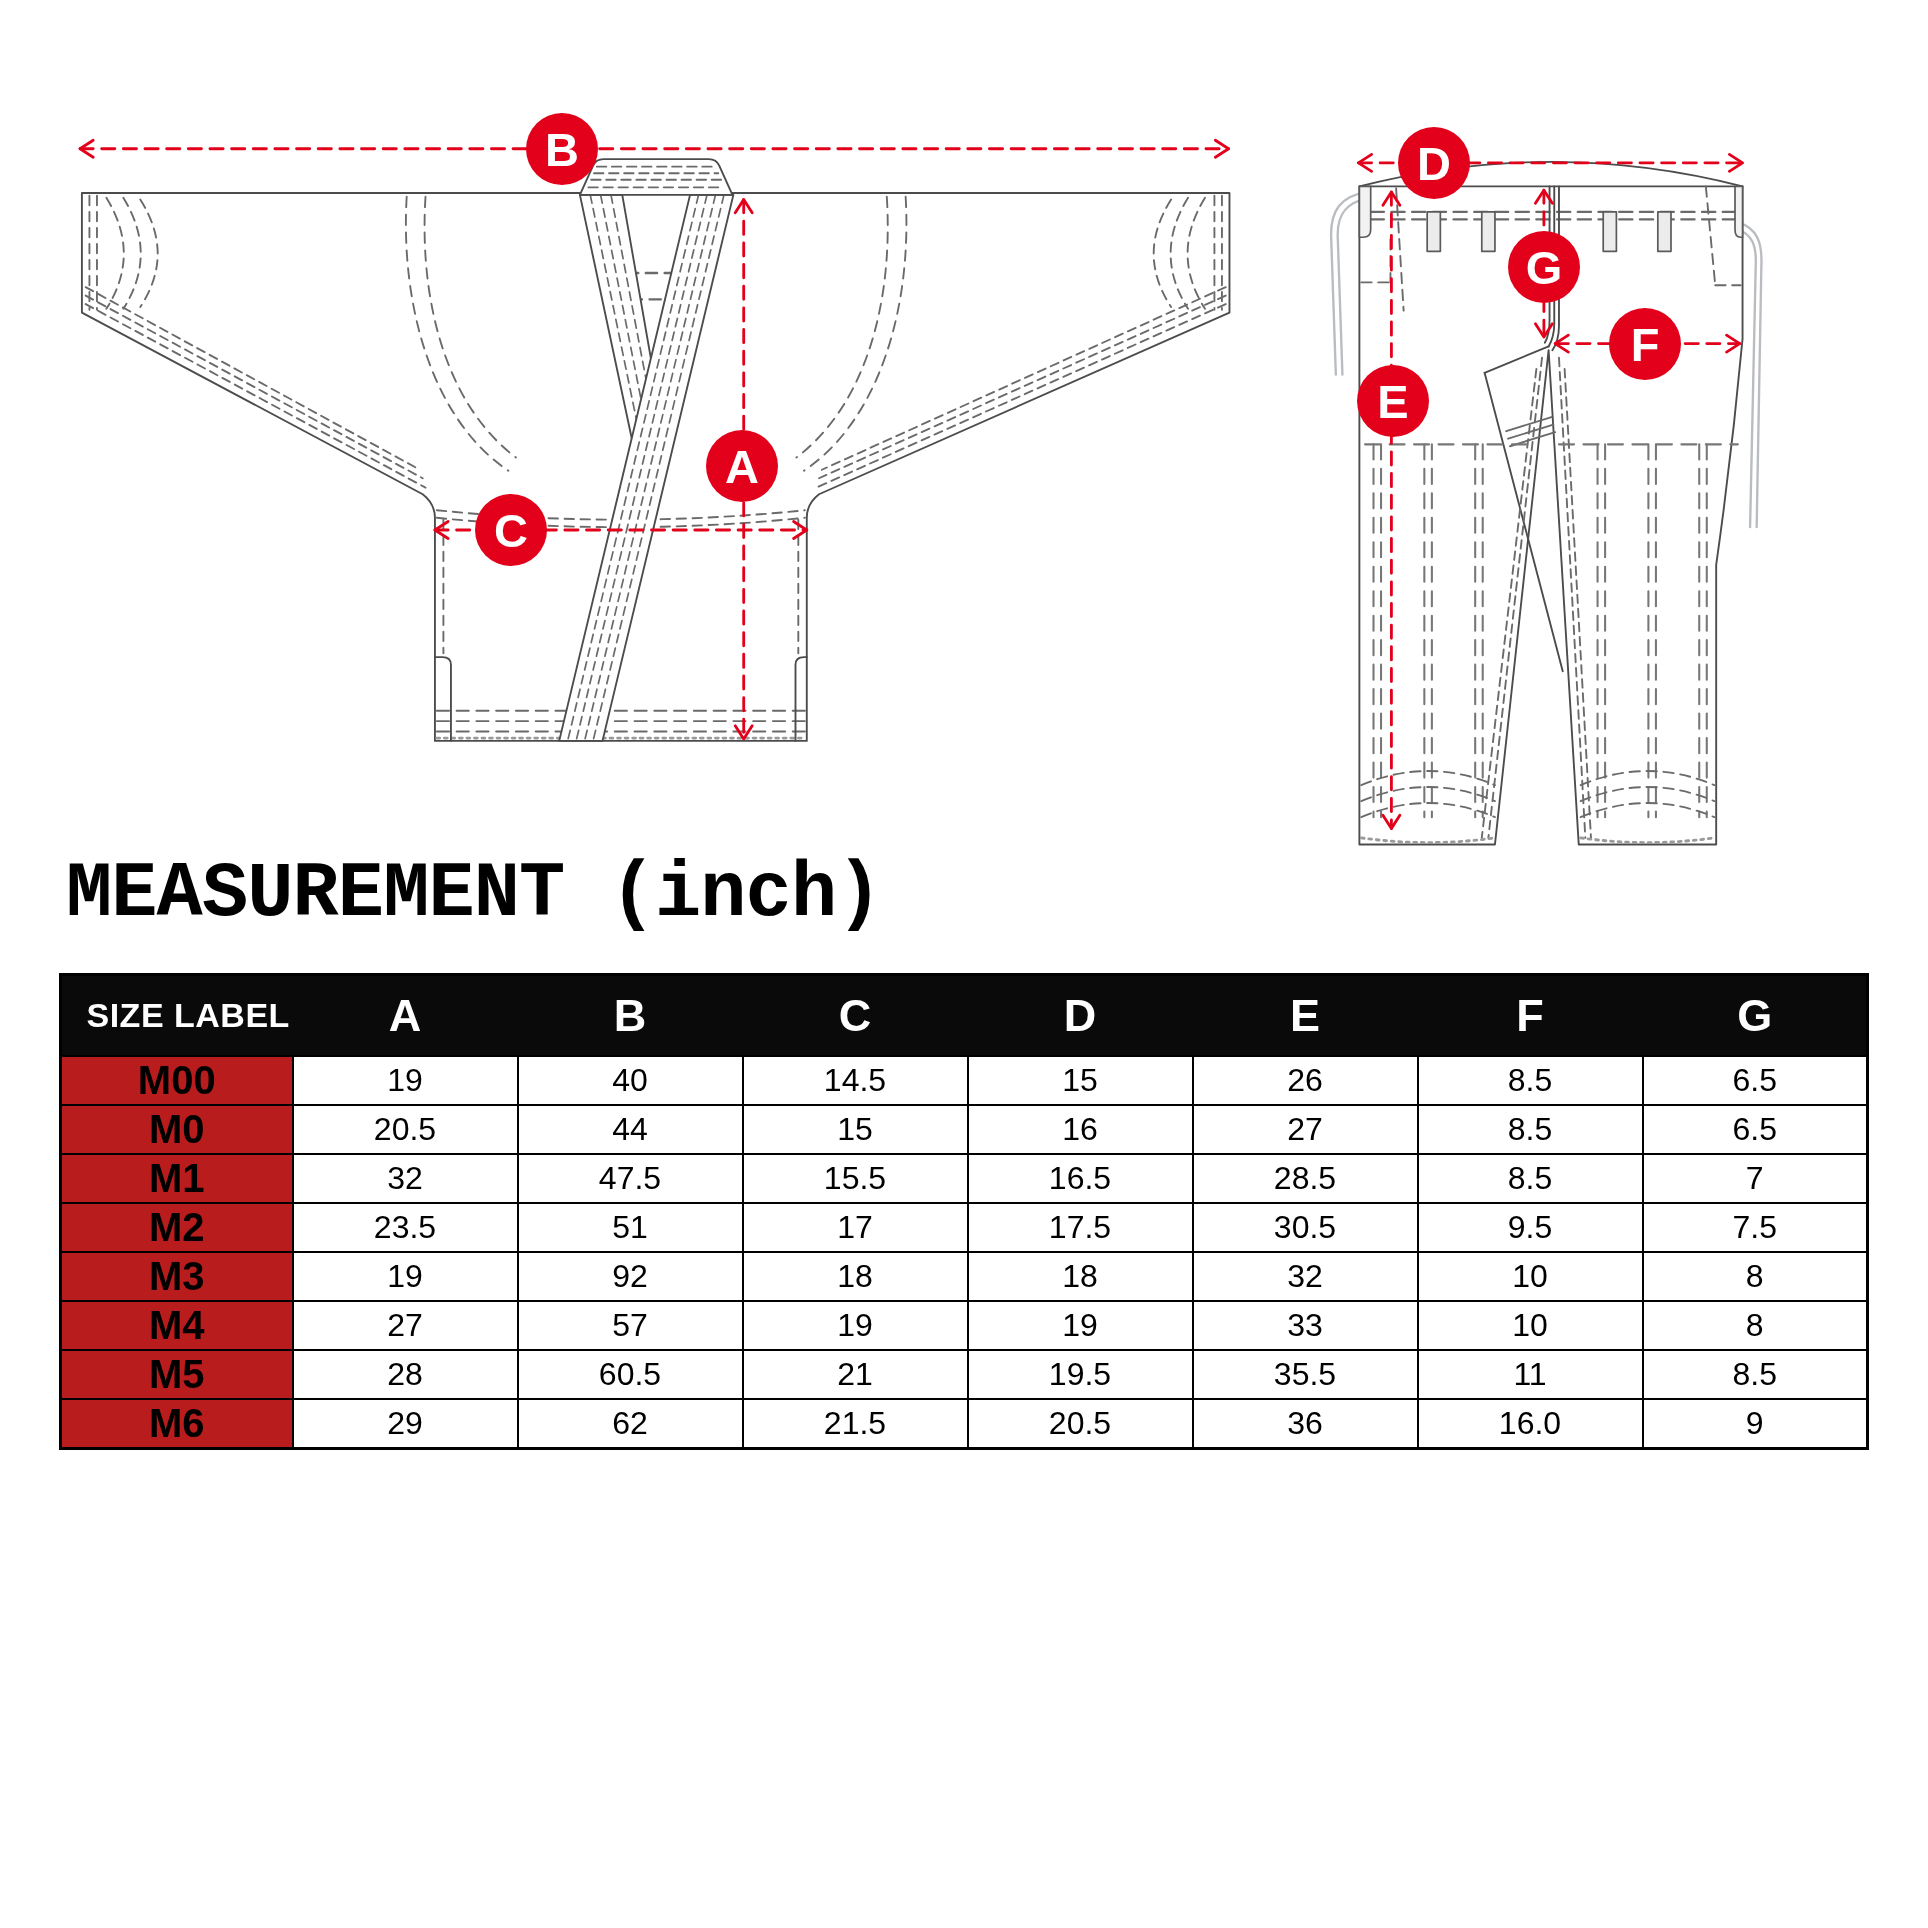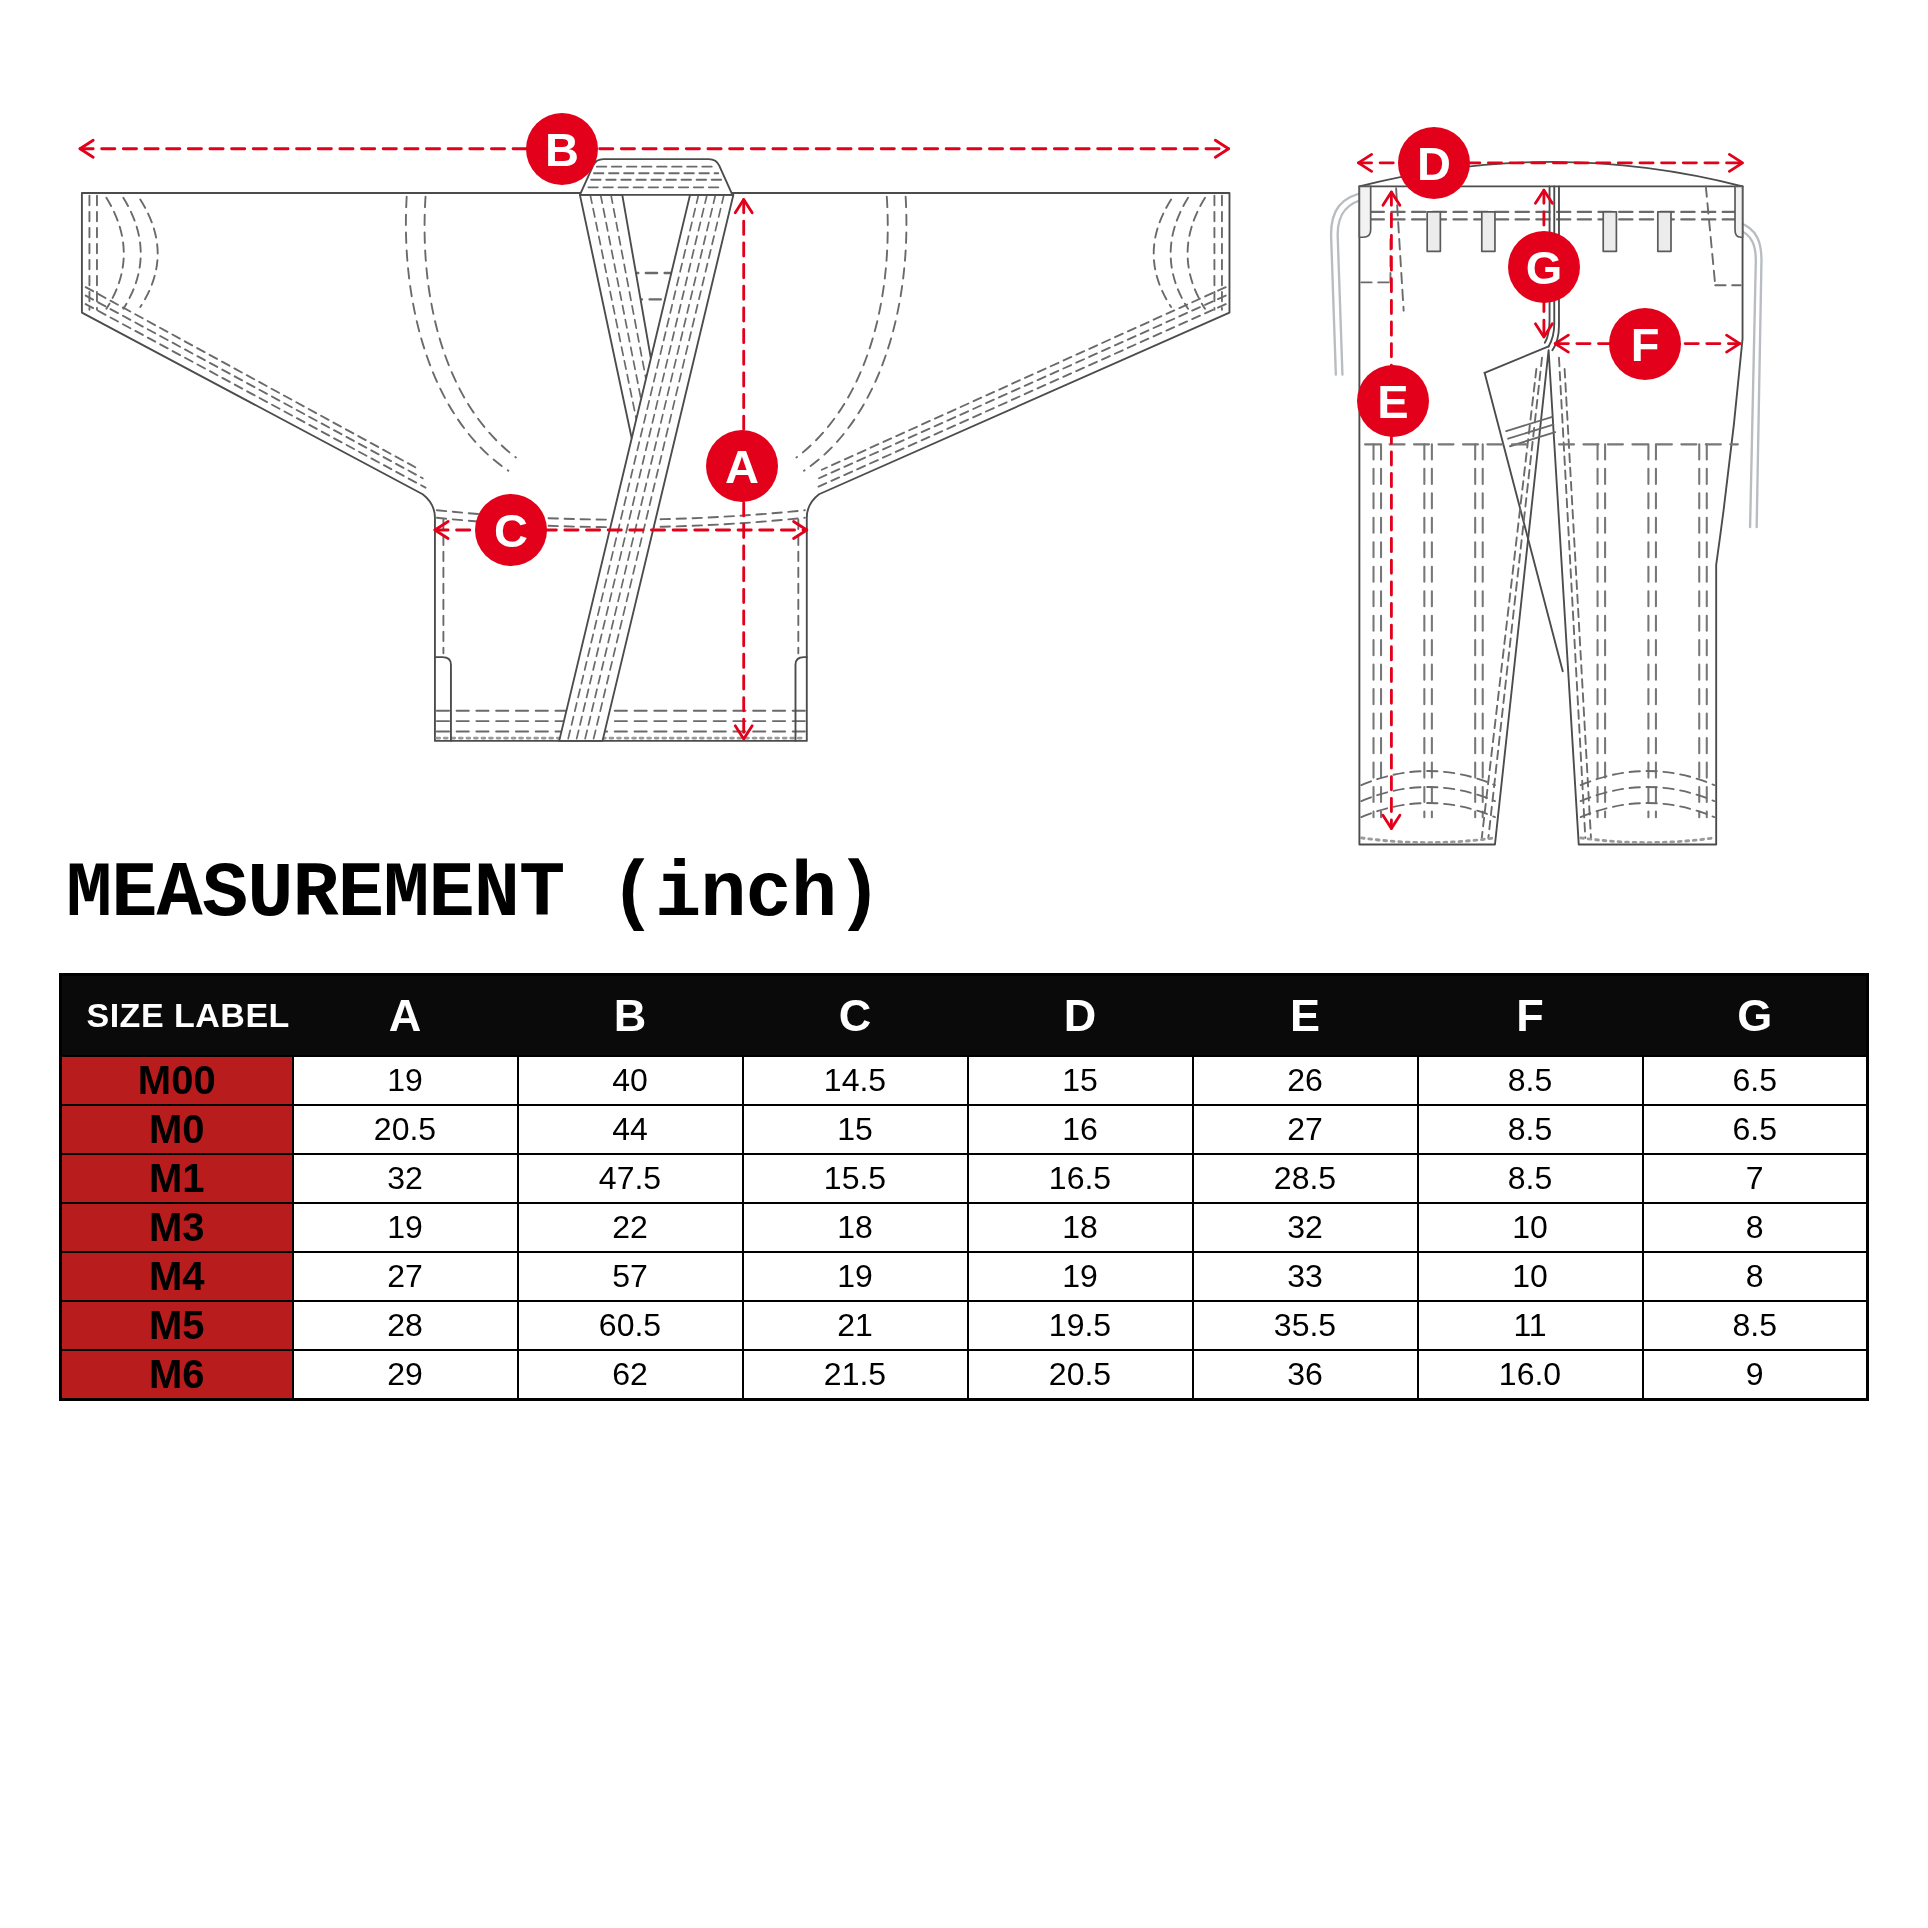--- a/index.html
+++ b/index.html
@@ -317,23 +317,33 @@
         <th class="rlabel">M1</th>
         <td>32</td>
         <td>47.5</td>
         <td>15.5</td>
         <td>16.5</td>
         <td>28.5</td>
         <td>8.5</td>
         <td>7</td>
       </tr>
       <tr class="datarow">
+        <th class="rlabel">M2</th>
+        <td>23.5</td>
+        <td>51</td>
+        <td>17</td>
+        <td>17.5</td>
+        <td>30.5</td>
+        <td>9.5</td>
+        <td>7.5</td>
+      </tr>
+      <tr class="datarow">
         <th class="rlabel">M3</th>
         <td>19</td>
-        <td>22</td>
+        <td>92</td>
         <td>18</td>
         <td>18</td>
         <td>32</td>
         <td>10</td>
         <td>8</td>
       </tr>
       <tr class="datarow">
         <th class="rlabel">M4</th>
         <td>27</td>
         <td>57</td>

